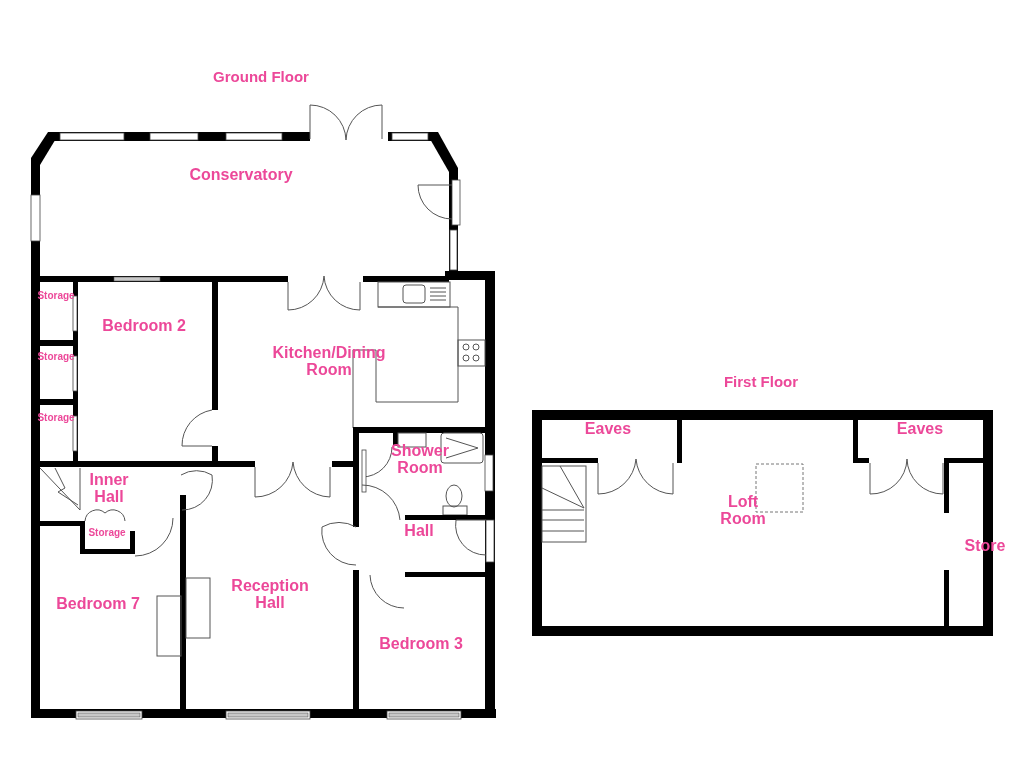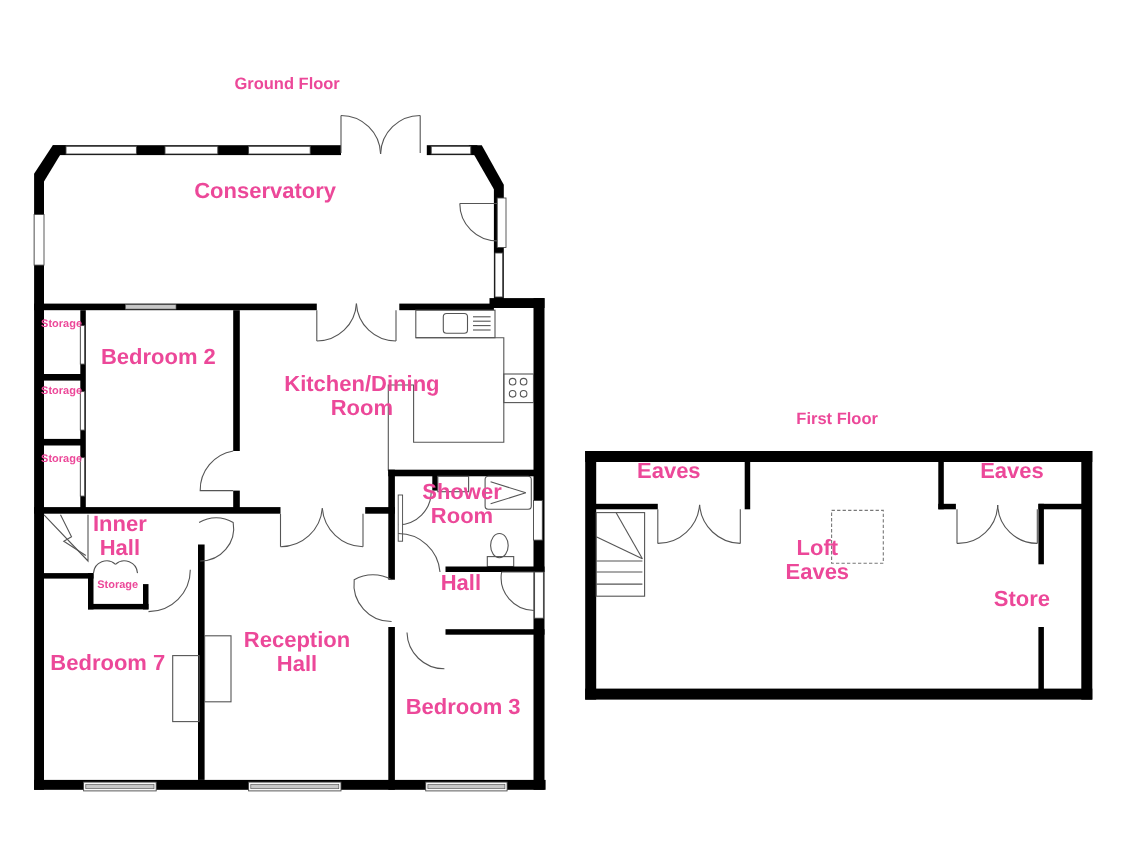--- a/index.html
+++ b/index.html
@@ -1,20 +1,20 @@
 <!DOCTYPE html>
 <html><head>
 <meta charset="utf-8">
 <style>
   html, body { margin: 0; padding: 0; background: #ffffff; }
   body { width: 1024px; height: 768px; position: relative; overflow: hidden; font-family: "Liberation Sans", sans-serif; }
   svg { position: absolute; left: 0; top: 0; }
   .lbl { position: absolute; font-family: "Liberation Sans", sans-serif; font-weight: bold; color: #ec4899; text-align: center; line-height: 1.08; white-space: pre-line; transform: translate(-50%, -50%); }
   .lbl.title { font-size: 15px; }
-  .lbl.room { font-size: 20px; }
+  .lbl.room { font-size: 16px; }
   .lbl.small { font-size: 10px; }
   .wall { fill: #000; }
   .win { fill: #fff; stroke: #444; stroke-width: 0.8; }
   .wing { fill: #c8c8c8; stroke: #555; stroke-width: 0.6; }
   .thin { fill: none; stroke: #555; stroke-width: 1; }
   .door { fill: none; stroke: #555; stroke-width: 1; }
   .dash { fill: none; stroke: #777; stroke-width: 1; stroke-dasharray: 3 2; }
 </style>
 </head>
 <body>
@@ -197,14 +197,14 @@
 <div class="lbl room" style="left:419px;top:531px;">Hall</div>
 <div class="lbl room" style="left:98px;top:604px;">Bedroom 7</div>
 <div class="lbl room" style="left:270px;top:594px;">Reception
 Hall</div>
 <div class="lbl room" style="left:421px;top:608px;margin-top:36px;">Bedroom 3</div>
 
 <div class="lbl title" style="left:761px;top:382px;text-align:center;">First Floor</div>
 <div class="lbl room" style="left:608px;top:429px;">Eaves</div>
 <div class="lbl room" style="left:920px;top:429px;">Eaves</div>
 <div class="lbl room" style="left:743px;top:510px;">Loft
-Eaves</div>
-<div class="lbl room" style="left:929px;top:546px;">Store</div>
+Room</div>
+<div class="lbl room" style="left:985px;top:546px;">Store</div>
 
 </body></html>

